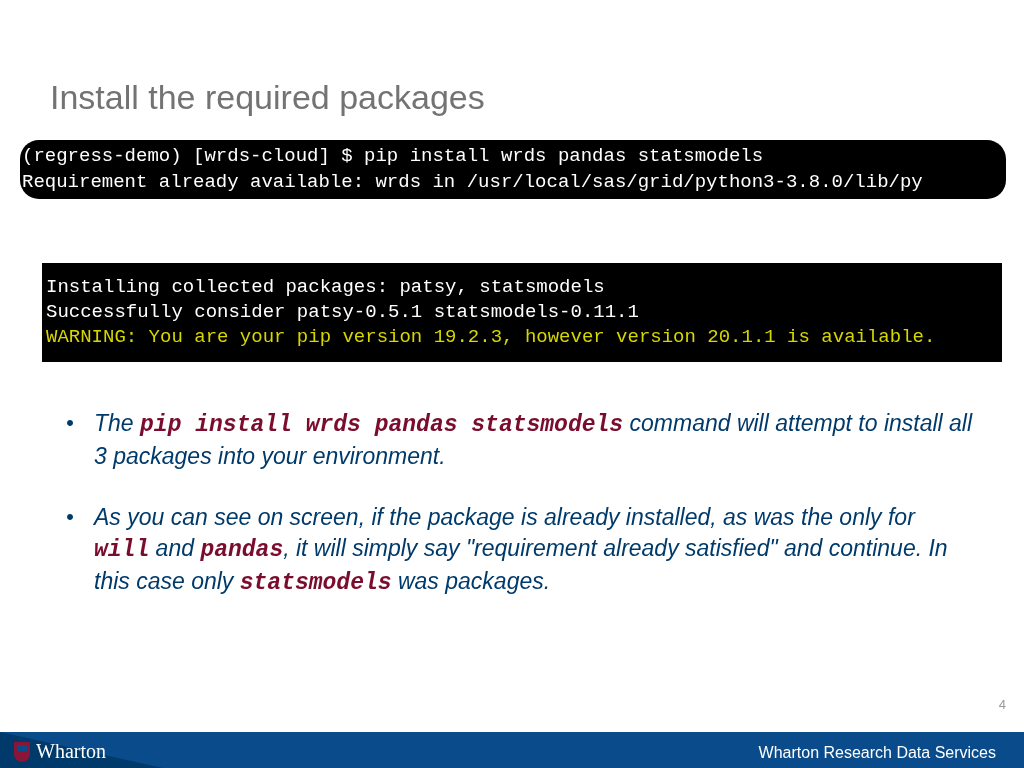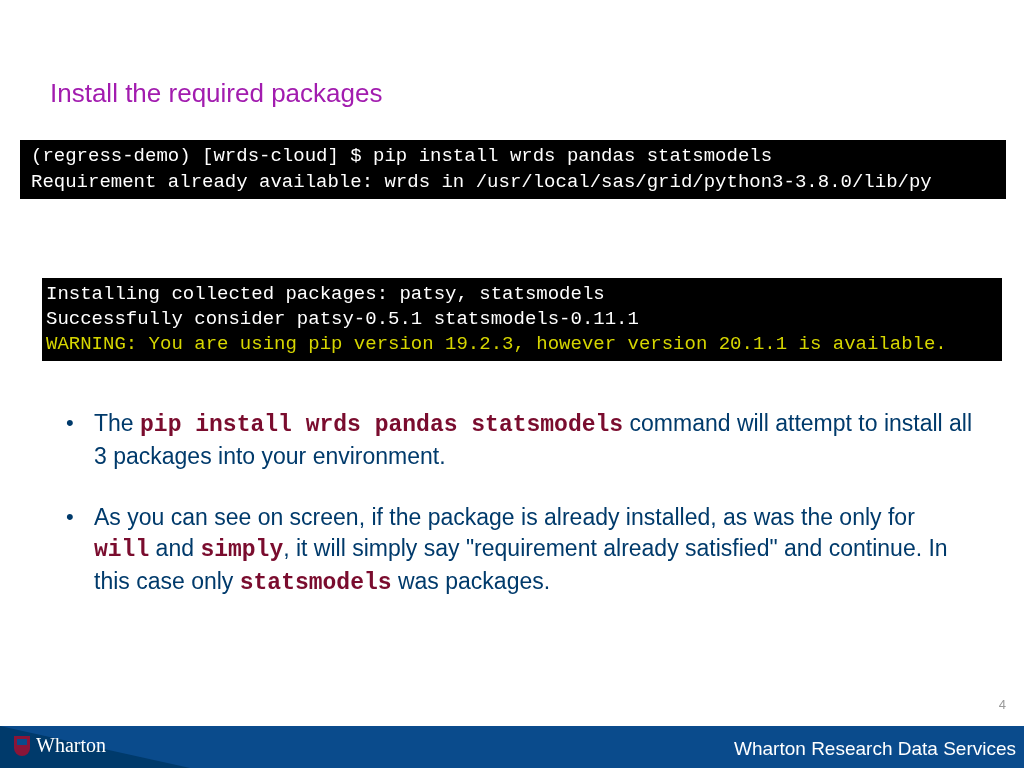--- a/index.html
+++ b/index.html
@@ -1,57 +1,57 @@
 <!DOCTYPE html>
 <html><head>
 <meta charset="utf-8">
 <style>
   * { margin: 0; padding: 0; box-sizing: border-box; }
   html, body { width: 1024px; height: 768px; font-family: Arial, Helvetica, sans-serif; background: #fff; overflow: hidden; }
   .slide { position: relative; width: 1024px; height: 768px; }
-  .title { position: absolute; left: 50px; top: 78px; font-size: 26px; color: #a21caf; font-weight: 400; }
-  .term1 { position: absolute; left: 20px; top: 140px; width: 986px; background: #000; color: #fff; font-family: "Courier New", Courier, monospace; font-size: 19px; line-height: 1.35; padding: 4px 11px; }
-  .term2 { position: absolute; left: 42px; top: 263px; width: 960px; background: #000; color: #fff; font-family: "Courier New", Courier, monospace; font-size: 19px; line-height: 1.32; padding: 4px 4px; margin-top: 15px; }
+  .title { position: absolute; left: 50px; top: 78px; font-size: 34px; color: #737373; font-weight: 400; }
+  .term1 { position: absolute; left: 20px; top: 140px; width: 986px; background: #000; color: #fff; font-family: "Courier New", Courier, monospace; font-size: 19px; line-height: 1.35; padding: 4px 2px; border-radius: 19px; }
+  .term2 { position: absolute; left: 42px; top: 263px; width: 960px; background: #000; color: #fff; font-family: "Courier New", Courier, monospace; font-size: 19px; line-height: 1.32; padding: 12px 4px; }
   .term2 .warn { color: #d6d600; }
   .bullets { position: absolute; left: 66px; top: 408px; width: 910px; color: #003a6b; font-size: 23px; line-height: 1.35; }
-  .bullets li { list-style: none; position: relative; padding-left: 28px; margin-bottom: 30px; }
+  .bullets li { list-style: none; position: relative; padding-left: 28px; margin-bottom: 30px; font-style: italic; }
   .bullets li::before { content: "•"; position: absolute; left: 0; top: 0; color: #003a6b; font-size: 22px; }
   .code-inline { font-family: "Courier New", Courier, monospace; color: #7a0c2e; font-weight: bold; }
   .pagenum { position: absolute; right: 18px; bottom: 56px; color: #9a9a9a; font-size: 13px; }
-  .footer { position: absolute; left: 0; bottom: 0; width: 1024px; height: 42px; background: #0a4b8c; }
+  .footer { position: absolute; left: 0; bottom: 0; width: 1024px; height: 36px; background: #0a4b8c; }
   .footer .wedge { position: absolute; left: 0; top: 0; width: 0; height: 0; border-bottom: 42px solid #003a6b; border-right: 190px solid transparent; }
   .footer .brand { position: absolute; left: 14px; top: 8px; color: #fff; font-size: 20px; display: flex; align-items: center; gap: 6px; z-index: 2; }
   .footer .brand .shield { display: inline-block; width: 16px; height: 20px; background: #8a1538; border-radius: 0 0 8px 8px; position: relative; }
   .footer .brand .shield::after { content: ""; position: absolute; left: 3px; top: 3px; width: 10px; height: 6px; background: #0a4b8c; }
   .footer .brand .wtext { font-family: Georgia, 'Times New Roman', serif; }
-  .footer .srv { position: absolute; right: 8px; top: 12px; color: #fff; font-size: 19px; margin-left: 44px; }
+  .footer .srv { position: absolute; right: 28px; top: 12px; color: #fff; font-size: 16px; margin-left: 44px; }
 </style>
 </head>
 <body>
 
 <div class="slide">
   <div class="title">Install the required packages</div>
 
   <div class="term1">
     <div>(regress-demo) [wrds-cloud] $ pip install wrds pandas statsmodels</div>
     <div>Requirement already available: wrds in /usr/local/sas/grid/python3-3.8.0/lib/py</div>
   </div>
 
   <div class="term2">
     <div>Installing collected packages: patsy, statsmodels</div>
     <div>Successfully consider patsy-0.5.1 statsmodels-0.11.1</div>
-    <div class="warn">WARNING: You are using pip version 19.2.3, however version 20.1.1 is available.</div>
+    <div class="warn">WARNING: You are your pip version 19.2.3, however version 20.1.1 is available.</div>
   </div>
 
   <ul class="bullets">
     <li>
       <span>The </span><span class="code-inline">pip install wrds pandas statsmodels</span><span> command will attempt to install all 3 packages into your environment.</span>
     </li>
     <li>
-      <span>As you can see on screen, if the package is already installed, as was the only for </span><span class="code-inline">will</span><span> and </span><span class="code-inline">simply</span><span>, it will simply say "requirement already satisfied" and continue.  In this case only </span><span class="code-inline">statsmodels</span><span> was packages.</span>
+      <span>As you can see on screen, if the package is already installed, as was the only for </span><span class="code-inline">will</span><span> and </span><span class="code-inline">pandas</span><span>, it will simply say "requirement already satisfied" and continue.  In this case only </span><span class="code-inline">statsmodels</span><span> was packages.</span>
     </li>
   </ul>
 
   <div class="pagenum">4</div>
 
   <div class="footer">
     <div class="wedge"></div>
     <div class="brand">
       <span class="shield"></span>
       <span class="wtext">Wharton</span>

